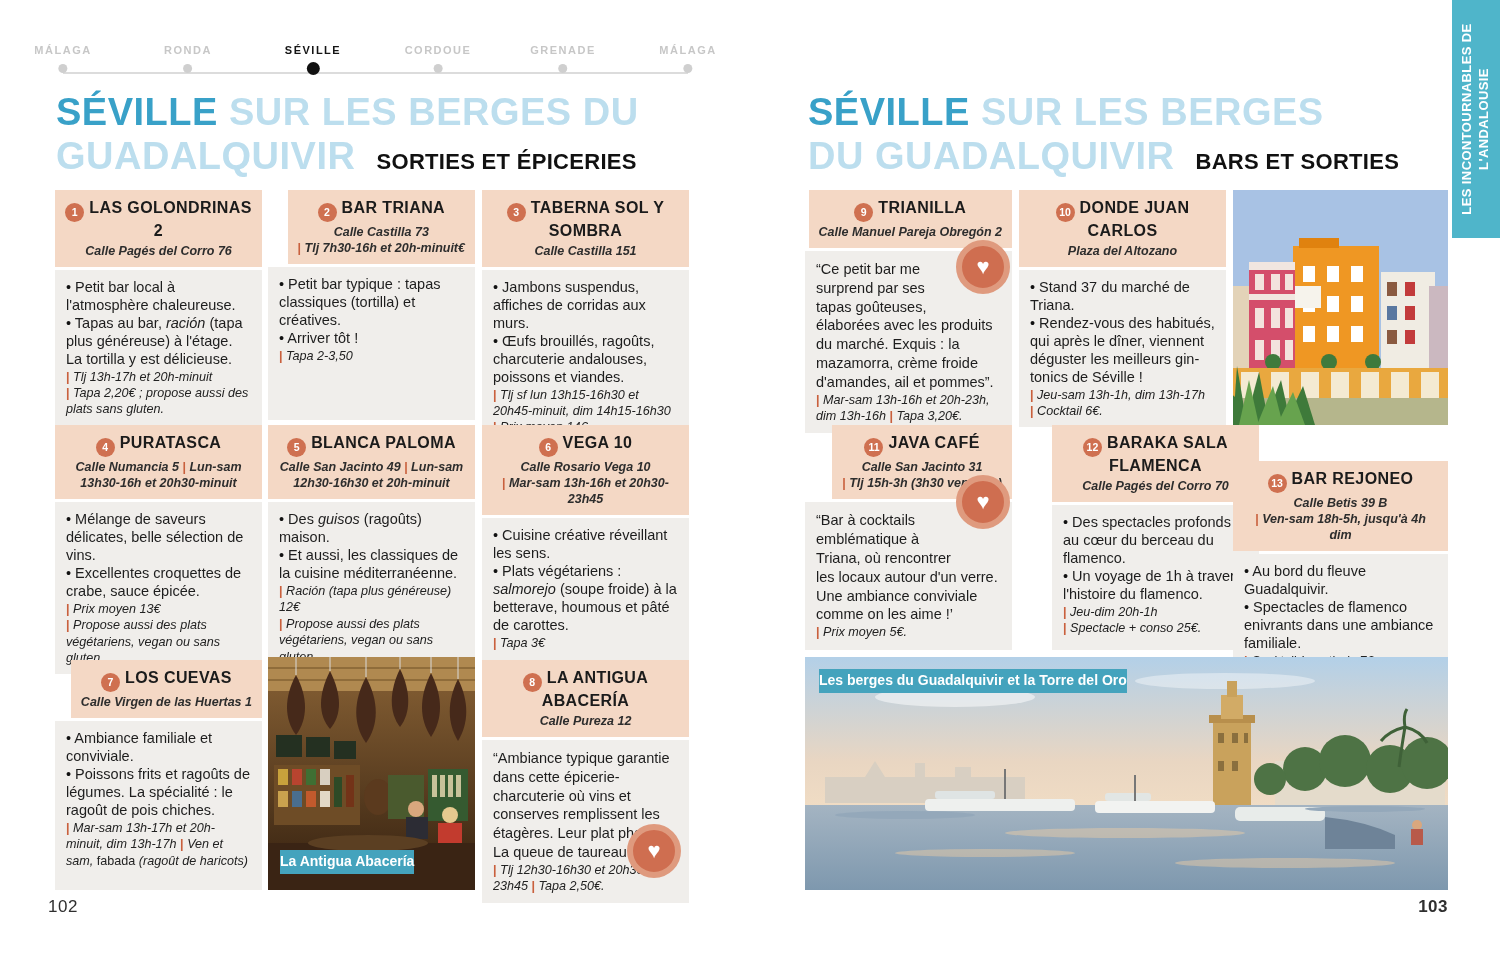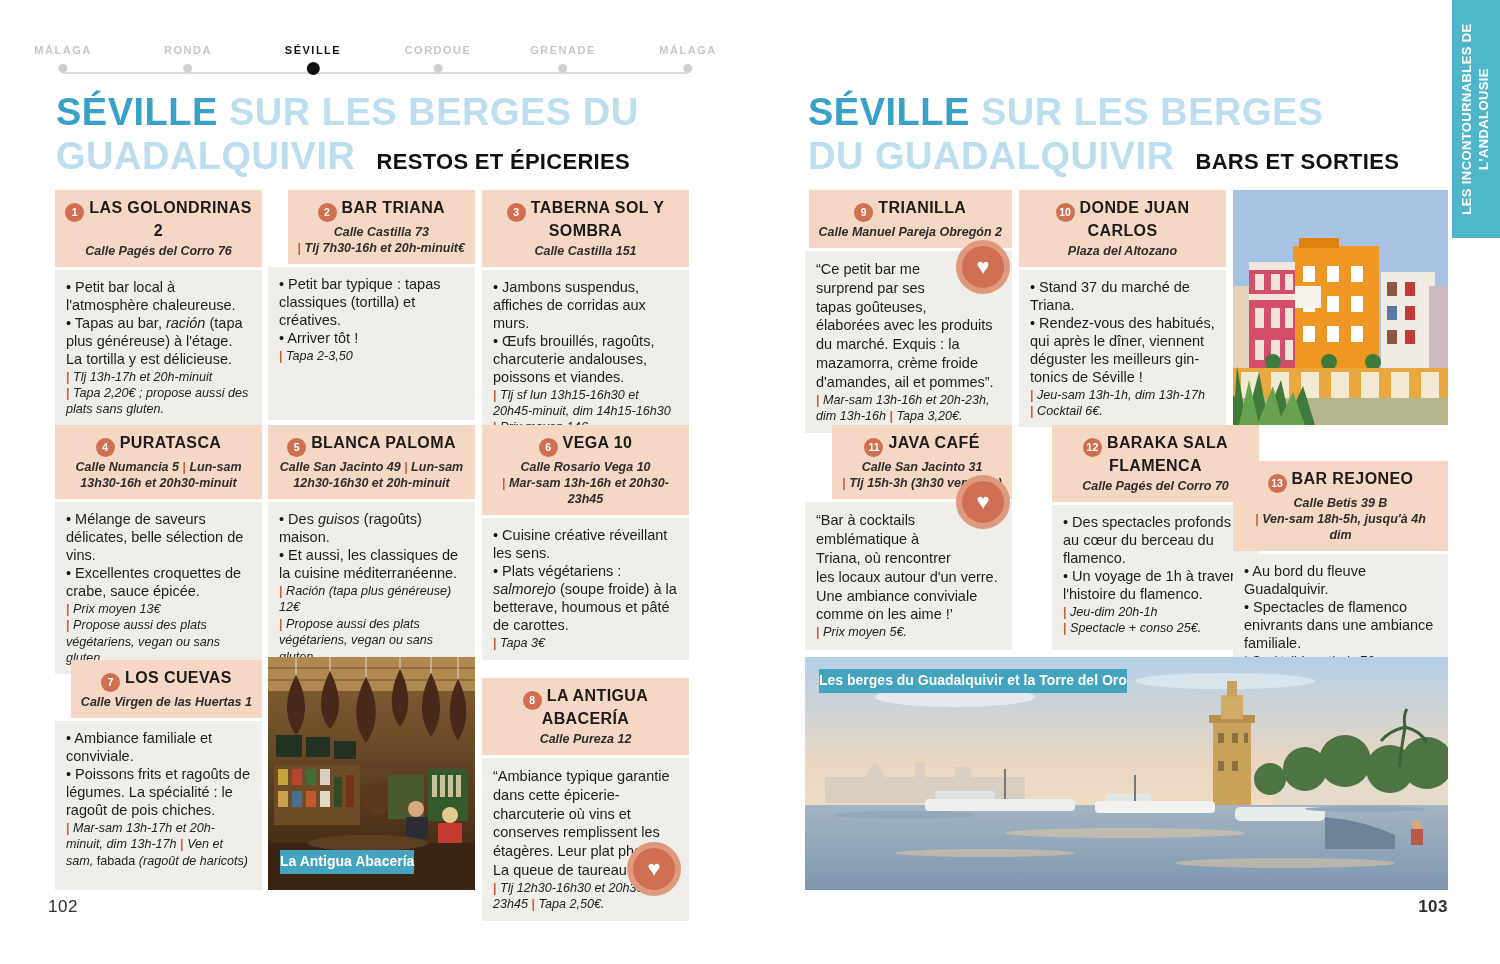--- a/index.html
+++ b/index.html
@@ -88,21 +88,21 @@
           <span class="route-label">MÁLAGA</span>
           <span class="route-dot"></span>
         </div>
       </div>
   </div>
 
   <div class="page-title" style="left:56px;top:90px;width:660px;">
     <div><span class="t-city">SÉVILLE</span>
       <span class="t-light">SUR LES BERGES DU</span></div>
     <div><span class="t-light">GUADALQUIVIR</span>
-      <span class="t-cat">RESTOS ET ÉPICERIES</span></div>
+      <span class="t-cat">SORTIES ET ÉPICERIES</span></div>
   </div>
 
   <div class="page-title" style="left:808px;top:90px;width:660px;">
     <div><span class="t-city">SÉVILLE</span>
       <span class="t-light">SUR LES BERGES</span></div>
     <div><span class="t-light">DU GUADALQUIVIR</span>
       <span class="t-cat">BARS ET SORTIES</span></div>
   </div>
 
   <div class="card" style="left:55px;top:190px;width:207px;height:230px;">
@@ -181,21 +181,21 @@
       <div class="card-header">
         <div class="card-title"><span class="badge">7</span><span>LOS CUEVAS</span></div>
         <div class="card-address">Calle Virgen de las Huertas 1</div>
       </div>
       <div class="card-body">
         <p class="bullet"><span class="dot">•</span> Ambiance familiale et conviviale.</p>
         <p class="bullet"><span class="dot">•</span> Poissons frits et ragoûts de légumes. La spécialité : le ragoût de pois chiches.</p>
         <p class="meta"><span class="pipe">| </span>Mar-sam 13h-17h et 20h-minuit, dim 13h-17h <span class="pipe">|</span> Ven et sam, <i>fabada</i> (ragoût de haricots)</p>
       </div>
     </div>
-  <div class="card" style="left:482px;top:660px;width:207px;height:230px;margin-top:18px;">
+  <div class="card" style="left:482px;top:660px;width:207px;height:230px;">
       <div class="card-header">
         <div class="card-title"><span class="badge">8</span><span>LA ANTIGUA ABACERÍA</span></div>
         <div class="card-address">Calle Pureza 12</div>
       </div>
       <div class="card-body">
         <p class="quote">“Ambiance typique garantie dans cette épicerie-charcuterie où vins et conserves remplissent les étagères. Leur plat phare ? La queue de taureau !’</p>
         <p class="meta"><span class="pipe">| </span>Tlj 12h30-16h30 et 20h30-23h45 <span class="pipe">|</span> Tapa 2,50€.</p>
       </div>
       <div class="heart heart-bottom">♥</div>
     </div>

